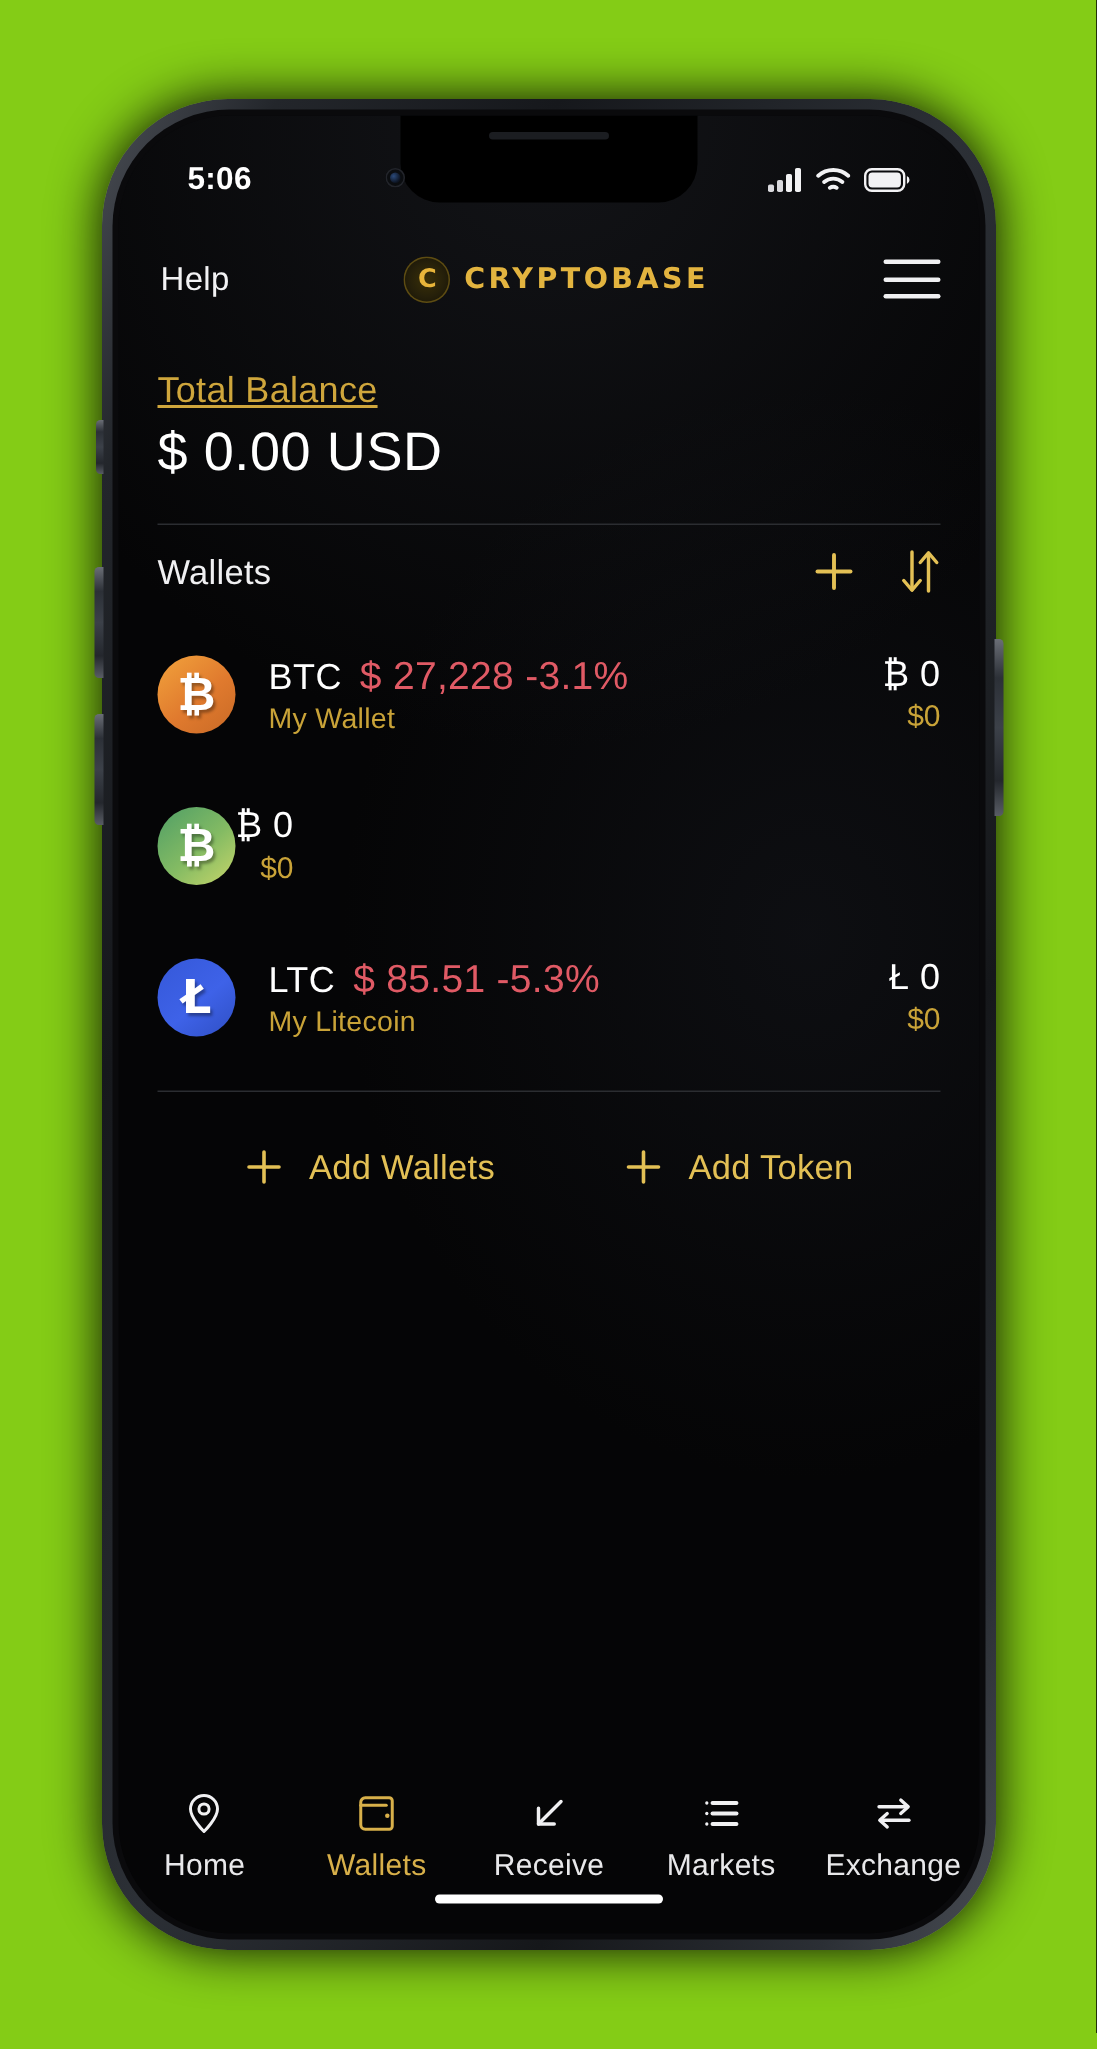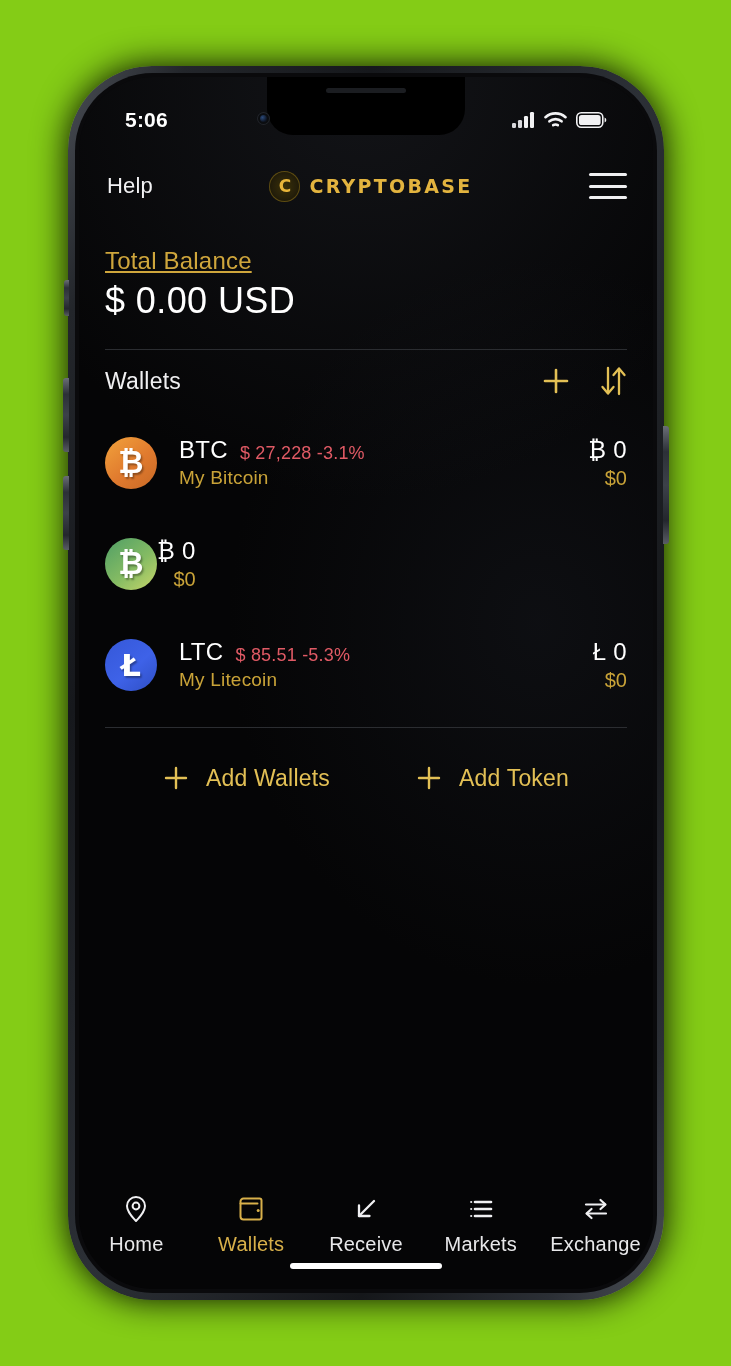--- a/index.html
+++ b/index.html
@@ -318,21 +318,21 @@
     align-items: flex-end;
     gap: 12px;
     white-space: nowrap;
   }
   .coin-sym {
     font-size: 24px;
     color: #fff;
     letter-spacing: 0.3px;
   }
   .coin-price {
-    font-size: 18px;
+    font-size: 26px;
     color: #e05a65;
     letter-spacing: 0.2px;
   }
   .wallet-name {
     margin-top: 3px;
     font-size: 19px;
     color: #c9a338;
     letter-spacing: 0.2px;
   }
   .wallet-right {
@@ -499,21 +499,21 @@
 
               <div class="wallet-row">
                 <div class="coin-icon coin-btc">
                   <span>₿</span>
                 </div>
                 <div class="wallet-mid">
                   <div class="wallet-line1">
                     <span class="coin-sym">BTC</span>
                     <span class="coin-price">$ 27,228 -3.1%</span>
                   </div>
-                  <div class="wallet-name">My Bitcoin</div>
+                  <div class="wallet-name">My Wallet</div>
                 </div>
                 <div class="wallet-right">
                   <div class="wallet-amount">₿ 0</div>
                   <div class="wallet-fiat">$0</div>
                 </div>
               </div>
 
               <div class="wallet-row">
                 <div class="coin-icon coin-bch">
                   <span>₿</span>

